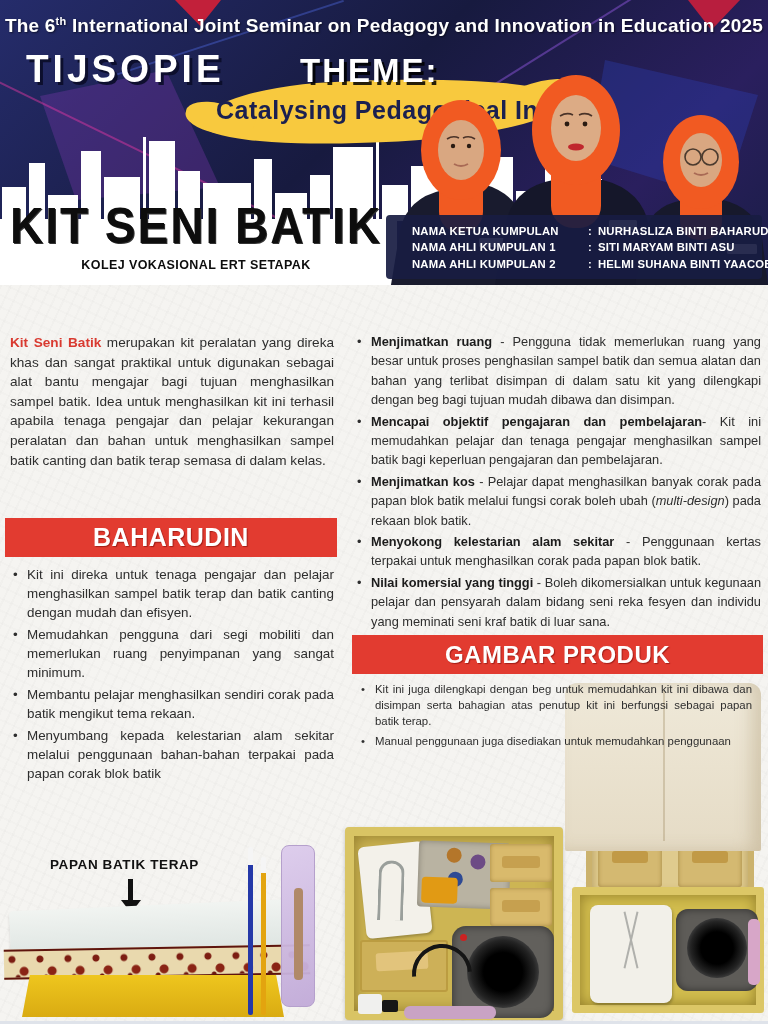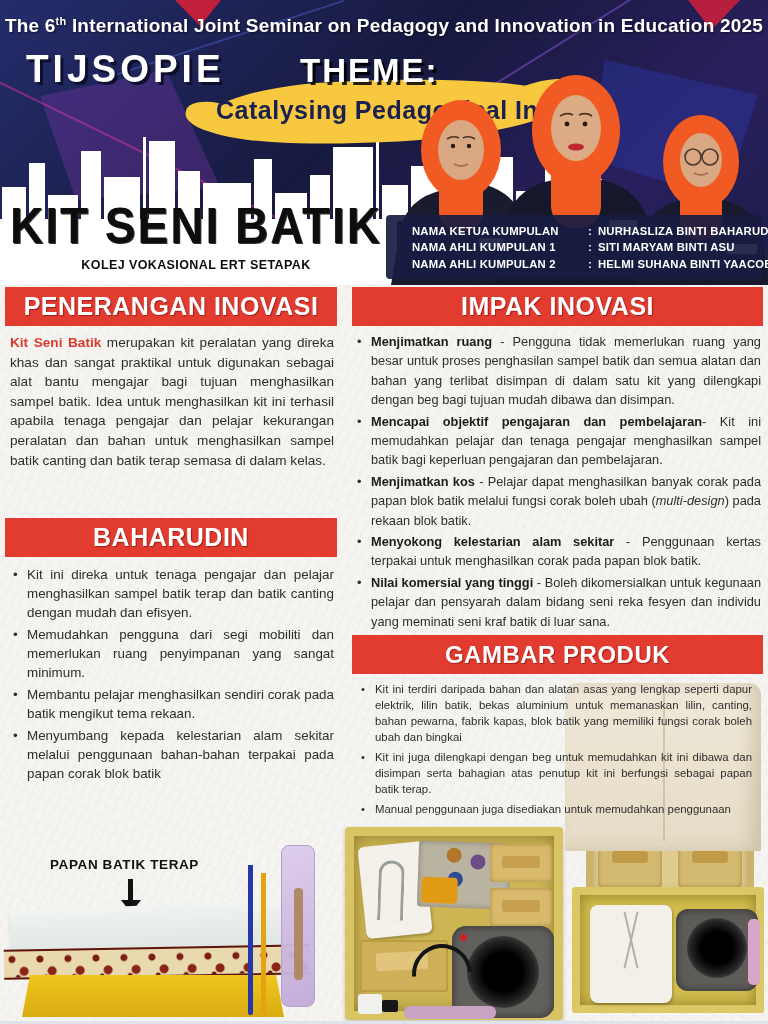--- a/index.html
+++ b/index.html
@@ -288,21 +288,20 @@
       <div class="name-row">
         <span>NAMA AHLI KUMPULAN 2</span>
           <span>:</span>
           <span>HELMI SUHANA BINTI YAACOB</span>
       </div>
     </div>
   </header>
 
   <main class="content">
 
-    <div class="bar bar-penerangan">PENERANGAN INOVASI</div>
 
     <p class="lead-par"><b>Kit Seni Batik</b><span> merupakan kit peralatan yang direka khas dan sangat praktikal untuk digunakan sebagai alat bantu mengajar bagi tujuan menghasilkan sampel batik. Idea untuk menghasilkan kit ini terhasil apabila tenaga pengajar dan pelajar kekurangan peralatan dan bahan untuk menghasilkan sampel batik canting dan batik terap semasa di dalam kelas.</span></p>
 
     <div class="bar bar-objektif">BAHARUDIN</div>
 
     <ul class="bullets obj">
       <li><span>Kit ini direka untuk tenaga pengajar dan pelajar menghasilkan sampel batik terap dan batik canting dengan mudah dan efisyen.</span></li>
       <li><span>Memudahkan pengguna dari segi mobiliti dan memerlukan ruang penyimpanan yang sangat minimum.</span></li>
       <li><span>Membantu pelajar menghasilkan sendiri corak pada batik mengikut tema rekaan.</span></li>
       <li><span>Menyumbang kepada kelestarian alam sekitar melalui penggunaan bahan-bahan terpakai pada papan corak blok batik</span></li>
@@ -315,38 +314,36 @@
       <div class="pl-slab"></div>
       <div class="pl-batik"></div>
       <div class="pl-base"></div>
       <div class="brush brush-blue"></div>
       <div class="brush brush-yellow"></div>
       <div class="canting-pack">
         <div class="canting-stick"></div>
       </div>
     </figure>
 
-    <div class="bar bar-impak">IMPAK INOVASI</div>
 
     <ul class="bullets impak">
       <li><b>Menjimatkan ruang</b><span> - Pengguna tidak memerlukan ruang yang besar untuk proses penghasilan sampel batik dan semua alatan dan bahan yang terlibat disimpan di dalam satu kit yang dilengkapi dengan beg bagi tujuan mudah dibawa dan disimpan.</span></li>
       <li><b>Mencapai objektif pengajaran dan pembelajaran</b><span>- Kit ini memudahkan pelajar dan tenaga pengajar menghasilkan sampel batik bagi keperluan pengajaran dan pembelajaran.</span></li>
       <li><b>Menjimatkan kos</b><span> - Pelajar dapat menghasilkan banyak corak pada papan blok batik melalui fungsi corak boleh ubah (</span><i>multi-design</i><span>) pada rekaan blok batik.</span></li>
       <li><b>Menyokong kelestarian alam sekitar</b><span> - Penggunaan kertas terpakai untuk menghasilkan corak pada papan blok batik.</span></li>
       <li><b>Nilai komersial yang tinggi</b><span> - Boleh dikomersialkan untuk kegunaan pelajar dan pensyarah dalam bidang seni reka fesyen dan individu yang meminati seni kraf batik di luar sana.</span></li>
     </ul>
 
     <div class="bar bar-gambar">GAMBAR PRODUK</div>
 
     <div class="kit-bag">
       <div class="kit-bag-seam"></div>
     </div>
 
     <ul class="bullets gambar">
-      <li><span>Kit ini terdiri daripada bahan dan alatan asas yang lengkap seperti dapur elektrik, lilin batik, bekas aluminium untuk memanaskan lilin, canting, bahan pewarna, fabrik kapas, blok batik yang memiliki fungsi corak boleh ubah dan bingkai</span></li>
       <li><span>Kit ini juga dilengkapi dengan beg untuk memudahkan kit ini dibawa dan disimpan serta bahagian atas penutup kit ini berfungsi sebagai papan batik terap.</span></li>
       <li><span>Manual penggunaan juga disediakan untuk memudahkan penggunaan</span></li>
     </ul>
 
     <div class="photo-mid">
       <div class="pm-cloth">
         <div class="pm-wire"></div>
       </div>
       <div class="pm-tray">
         <div class="pm-dot pm-dot1"></div>

